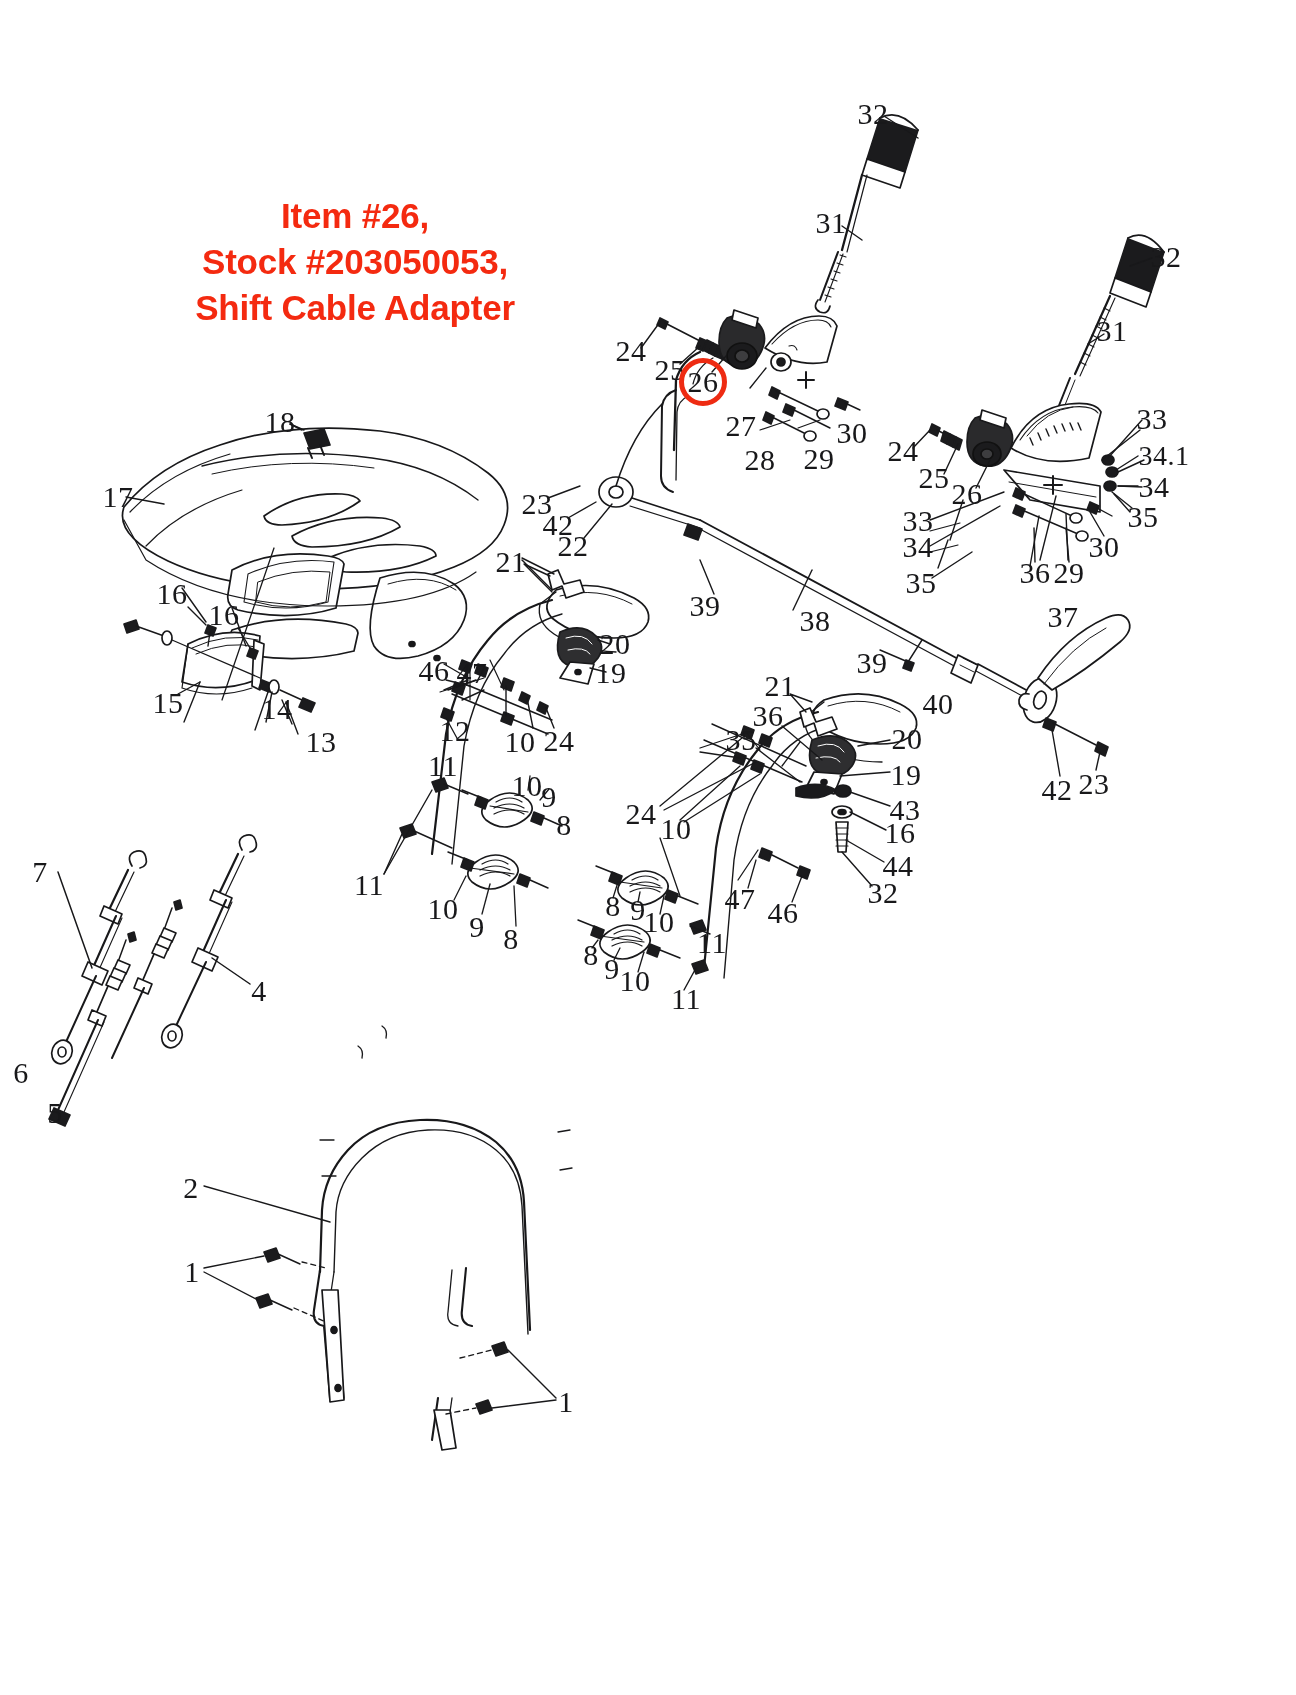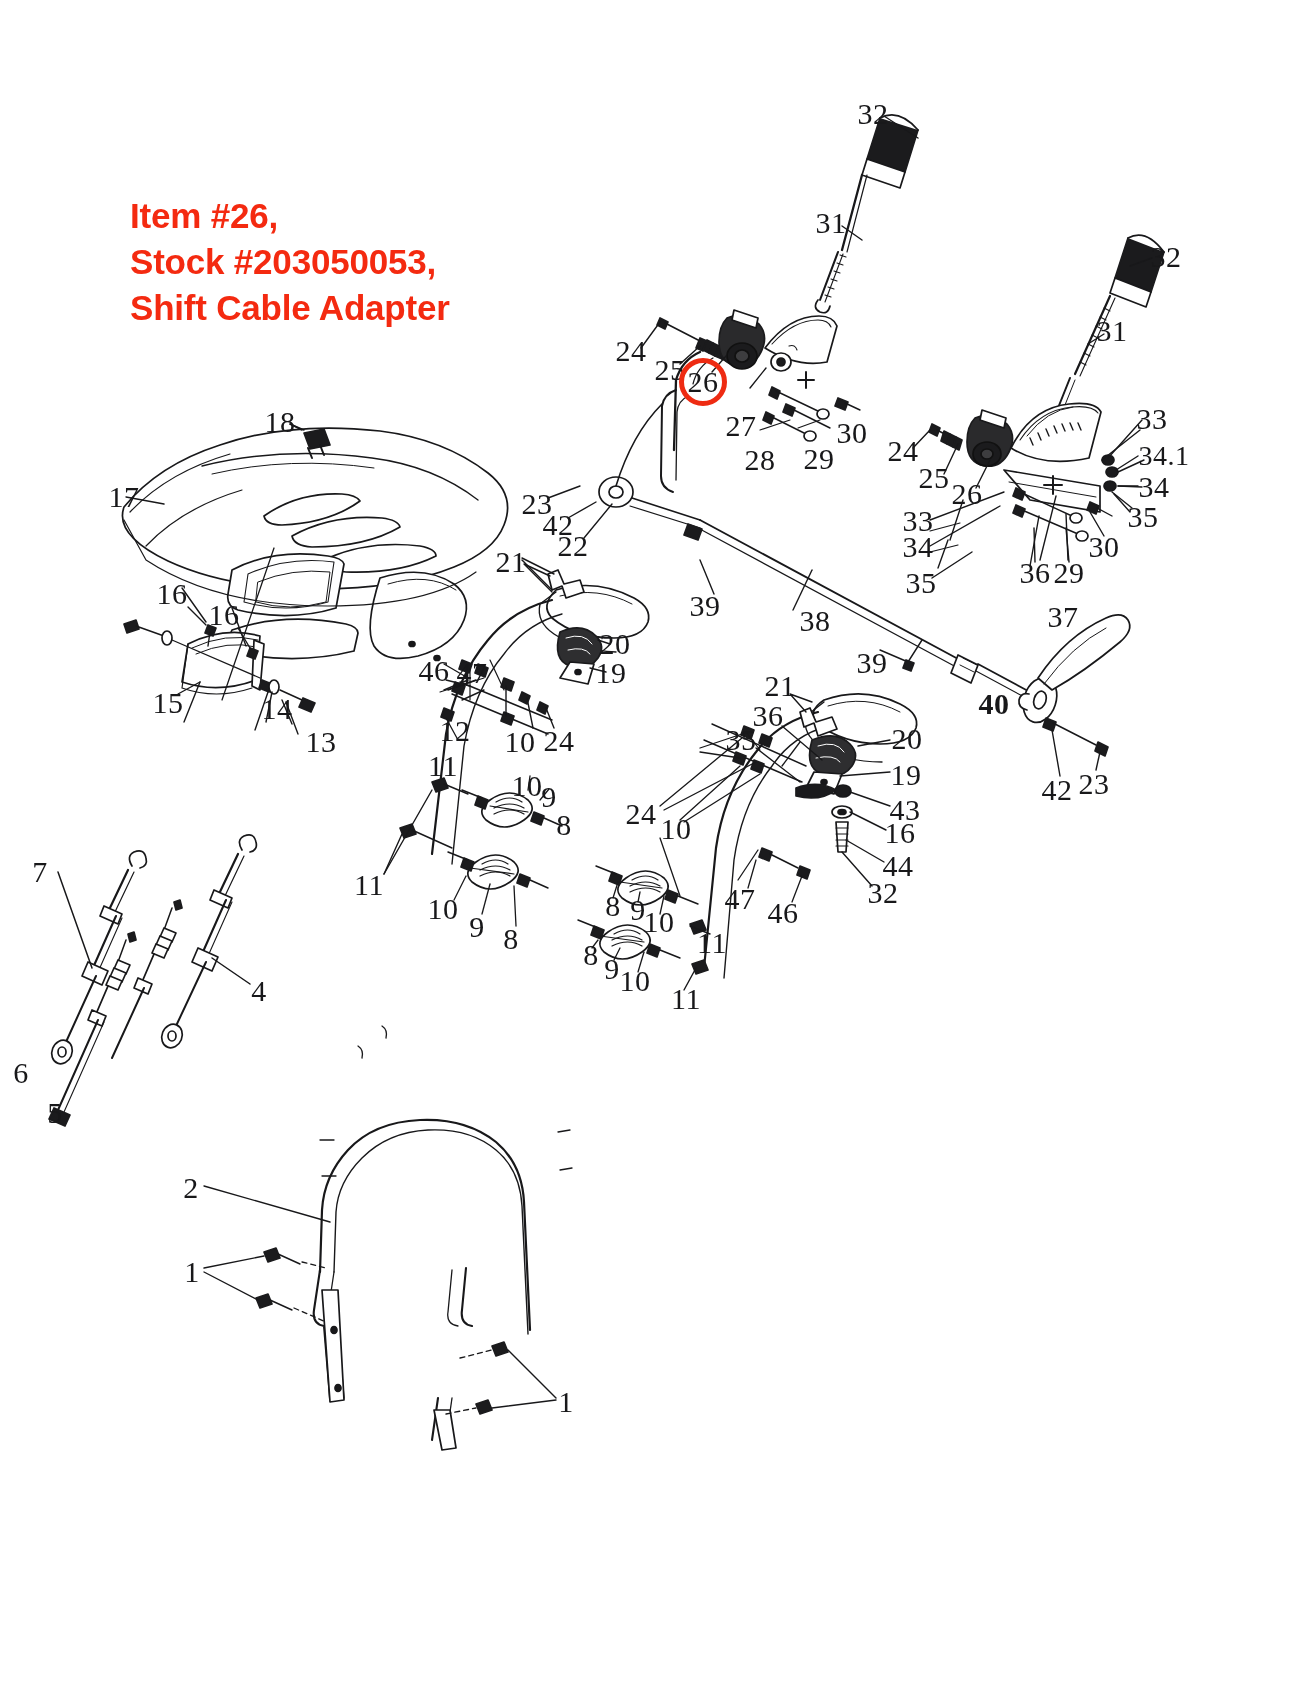--- a/index.html
+++ b/index.html
@@ -6,21 +6,21 @@
   html,body{margin:0;padding:0;background:#fff;}
   body{width:1296px;height:1695px;font-family:"Liberation Serif",serif;overflow:hidden;}
   #sheet{position:relative;width:1296px;height:1695px;background:#fff;}
   #diagram{position:absolute;left:0;top:0;width:1296px;height:1695px;}
 
   
   #annotation{
     position:absolute;left:130px;top:193px;width:450px;
     font-family:"Liberation Sans",sans-serif;
     font-weight:bold;font-size:35px;line-height:1.32;
-    color:#f42a10;letter-spacing:-0.2px;
+    color:#f42a10;text-align:center;letter-spacing:-0.2px;
     white-space:pre-line;
   }
 
   
   .lbl{
     position:absolute;
     font-family:"Liberation Serif",serif;
     font-size:30px;
     font-weight:400;
     color:#18181a;
@@ -626,21 +626,21 @@
       <div class="lbl" style="left: 903px; top: 451px;">24</div>
       <div class="lbl" style="left: 934px; top: 478px;">25</div>
       <div class="lbl" style="left: 967px; top: 494px;">26</div>
       <div class="lbl" style="left: 918px; top: 521px;">33</div>
       <div class="lbl" style="left: 918px; top: 547px;">34</div>
       <div class="lbl" style="left: 921px; top: 583px;">35</div>
       <div class="lbl" style="left: 1035px; top: 573px;">36</div>
       <div class="lbl" style="left: 1069px; top: 573px;">29</div>
       <div class="lbl" style="left: 1104px; top: 547px;">30</div>
       <div class="lbl" style="left: 280px; top: 422px;">18</div>
-      <div class="lbl" style="left: 124px; top: 497px;">17</div>
+      <div class="lbl" style="left: 118px; top: 497px;">17</div>
       <div class="lbl" style="left: 172px; top: 594px;">16</div>
       <div class="lbl" style="left: 224px; top: 615px;">16</div>
       <div class="lbl" style="left: 168px; top: 703px;">15</div>
       <div class="lbl" style="left: 245px; top: 709px; margin-left: 32px;">14</div>
       <div class="lbl" style="left: 289px; top: 742px; margin-left: 32px;">13</div>
       <div class="lbl" style="left: 537px; top: 504px;">23</div>
       <div class="lbl" style="left: 558px; top: 525px;">42</div>
       <div class="lbl" style="left: 573px; top: 546px;">22</div>
       <div class="lbl" style="left: 511px; top: 562px;">21</div>
       <div class="lbl" style="left: 705px; top: 606px;">39</div>
@@ -675,21 +675,21 @@
       <div class="lbl" style="left: 783px; top: 913px;">46</div>
       <div class="lbl" style="left: 613px; top: 906px;">8</div>
       <div class="lbl" style="left: 638px; top: 910px;">9</div>
       <div class="lbl" style="left: 659px; top: 922px;">10</div>
       <div class="lbl" style="left: 712px; top: 943px;">11</div>
       <div class="lbl" style="left: 591px; top: 955px;">8</div>
       <div class="lbl" style="left: 612px; top: 969px;">9</div>
       <div class="lbl" style="left: 635px; top: 981px;">10</div>
       <div class="lbl" style="left: 686px; top: 999px;">11</div>
       <div class="lbl" style="left: 872px; top: 663px;">39</div>
-      <div class="lbl" style="left: 994px; top: 704px; font-weight: bold;">40</div>
+      <div class="lbl" style="left: 938px; top: 704px;">40</div>
       <div class="lbl" style="left: 1063px; top: 617px;">37</div>
       <div class="lbl" style="left: 1057px; top: 790px;">42</div>
       <div class="lbl" style="left: 1094px; top: 784px;">23</div>
       <div class="lbl" style="left: 40px; top: 872px;">7</div>
       <div class="lbl" style="left: 259px; top: 991px;">4</div>
       <div class="lbl" style="left: 21px; top: 1073px;">6</div>
       <div class="lbl" style="left: 55px; top: 1113px;">5</div>
       <div class="lbl" style="left: 191px; top: 1188px;">2</div>
       <div class="lbl" style="left: 192px; top: 1272px;">1</div>
       <div class="lbl" style="left: 566px; top: 1402px;">1</div>

